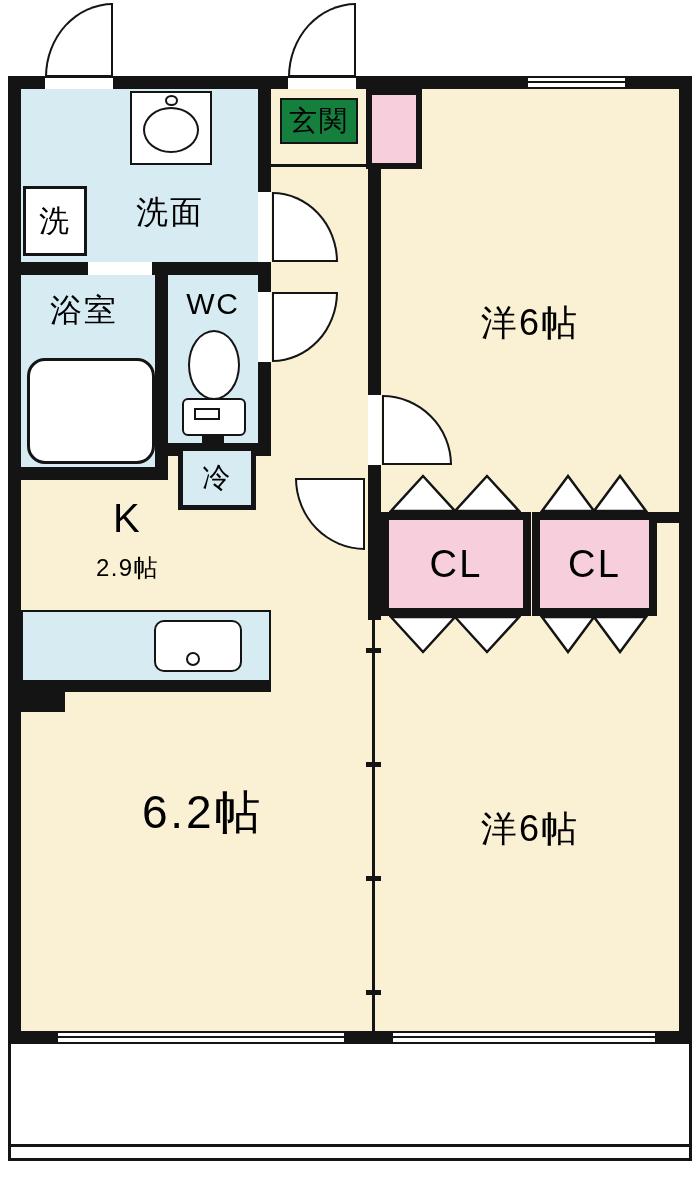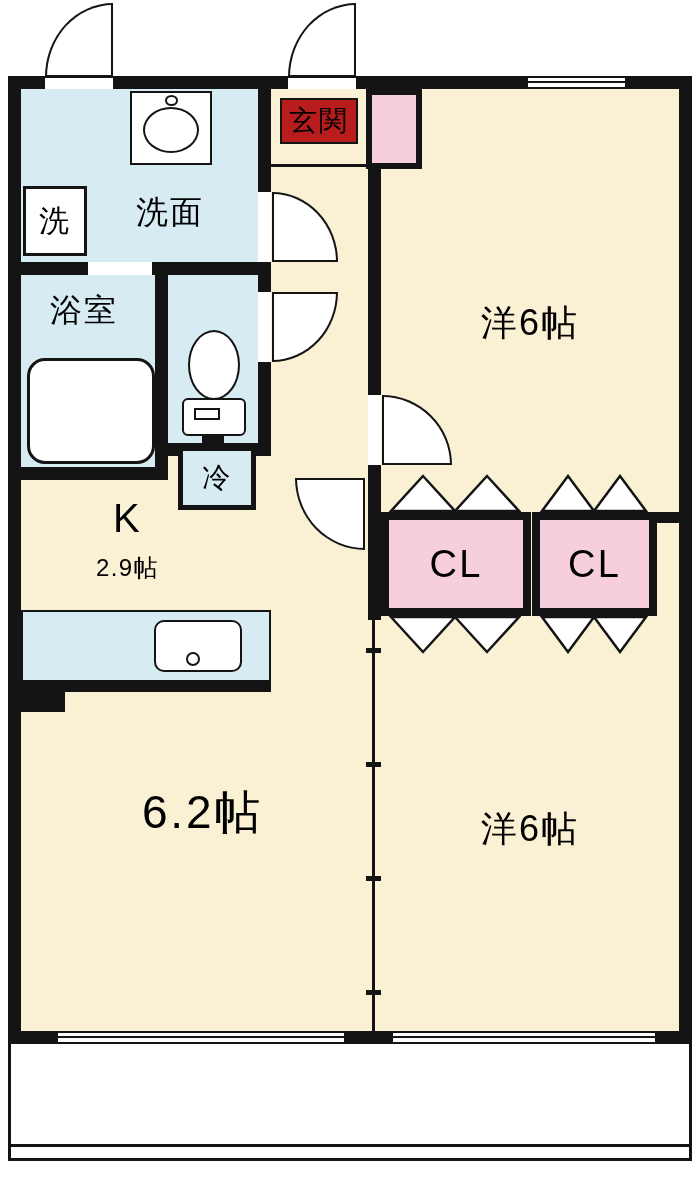--- a/index.html
+++ b/index.html
@@ -95,21 +95,21 @@
   </svg>
 
   <div class="abs thin" style="left:372px;top:620px;width:3px;height:411px"></div>
   <div class="abs thin" style="left:366px;top:648px;width:15px;height:5px"></div>
   <div class="abs thin" style="left:366px;top:762px;width:15px;height:5px"></div>
   <div class="abs thin" style="left:366px;top:876px;width:15px;height:5px"></div>
   <div class="abs thin" style="left:366px;top:990px;width:15px;height:5px"></div>
 
   <div class="abs pinkfill" style="left:366px;top:89px;width:56px;height:80px;border:6px solid #141414"></div>
   <div class="abs thin" style="left:271px;top:164px;width:95px;height:3px"></div>
-  <div class="abs lbl" style="left:280px;top:98px;width:78px;height:46px;background:#b91c1c;border:2.5px solid #141414;font-size:28px">
+  <div class="abs lbl" style="left:280px;top:98px;width:78px;height:46px;background:#15803d;border:2.5px solid #141414;font-size:28px">
     <span>玄関</span>
   </div>
 
   <div class="abs box" style="left:130px;top:91px;width:82px;height:74px;border-width:2.5px">
     <div class="abs" style="left:11px;top:14px;width:56px;height:46px;border:2.5px solid #141414;border-radius:50%;background:#fff"></div>
     <div class="abs" style="left:33px;top:2px;width:13px;height:11px;border:2.5px solid #141414;border-radius:50%;background:#fff"></div>
   </div>
   <div class="abs box lbl" style="left:23px;top:186px;width:64px;height:70px;font-size:30px">
     <span>洗</span>
   </div>
@@ -134,20 +134,21 @@
 
   <div class="abs arc" style="left:45px;top:3px;width:68px;height:74px;border-radius:100% 0 0 0"></div>
   <div class="abs arc" style="left:288px;top:3px;width:68px;height:74px;border-radius:100% 0 0 0"></div>
   <div class="abs arc" style="left:272px;top:192px;width:66px;height:70px;border-radius:0 100% 0 0"></div>
   <div class="abs arc" style="left:272px;top:292px;width:66px;height:70px;border-radius:0 0 100% 0"></div>
   <div class="abs arc" style="left:382px;top:395px;width:70px;height:70px;border-radius:0 100% 0 0"></div>
   <div class="abs arc" style="left:295px;top:478px;width:70px;height:72px;border-radius:0 0 0 100%"></div>
 
   <div class="abs lbl" style="left:28px;top:288px;width:112px;height:44px;font-size:32px">浴室</div>
   <div class="abs lbl" style="left:108px;top:190px;width:124px;height:44px;font-size:32px">洗面</div>
+  <div class="abs lbl" style="left:168px;top:284px;width:90px;height:40px;font-size:30px">WC</div>
   <div class="abs lbl" style="left:55px;top:494px;width:145px;height:48px;font-size:40px">K</div>
   <div class="abs lbl" style="left:35px;top:546px;width:185px;height:44px;font-size:24px">2.9帖</div>
   <div class="abs lbl" style="left:430px;top:298px;width:200px;height:50px;font-size:36px">洋6帖</div>
   <div class="abs lbl" style="left:430px;top:804px;width:200px;height:50px;font-size:36px">洋6帖</div>
   <div class="abs lbl" style="left:90px;top:788px;width:225px;height:48px;font-size:46px">6.2帖</div>
 
   <div class="abs thin" style="left:8px;top:1044px;width:3px;height:116px"></div>
   <div class="abs thin" style="left:689px;top:1044px;width:3px;height:116px"></div>
   <div class="abs thin" style="left:8px;top:1144px;width:684px;height:3px"></div>
   <div class="abs thin" style="left:8px;top:1158px;width:684px;height:3px"></div>

